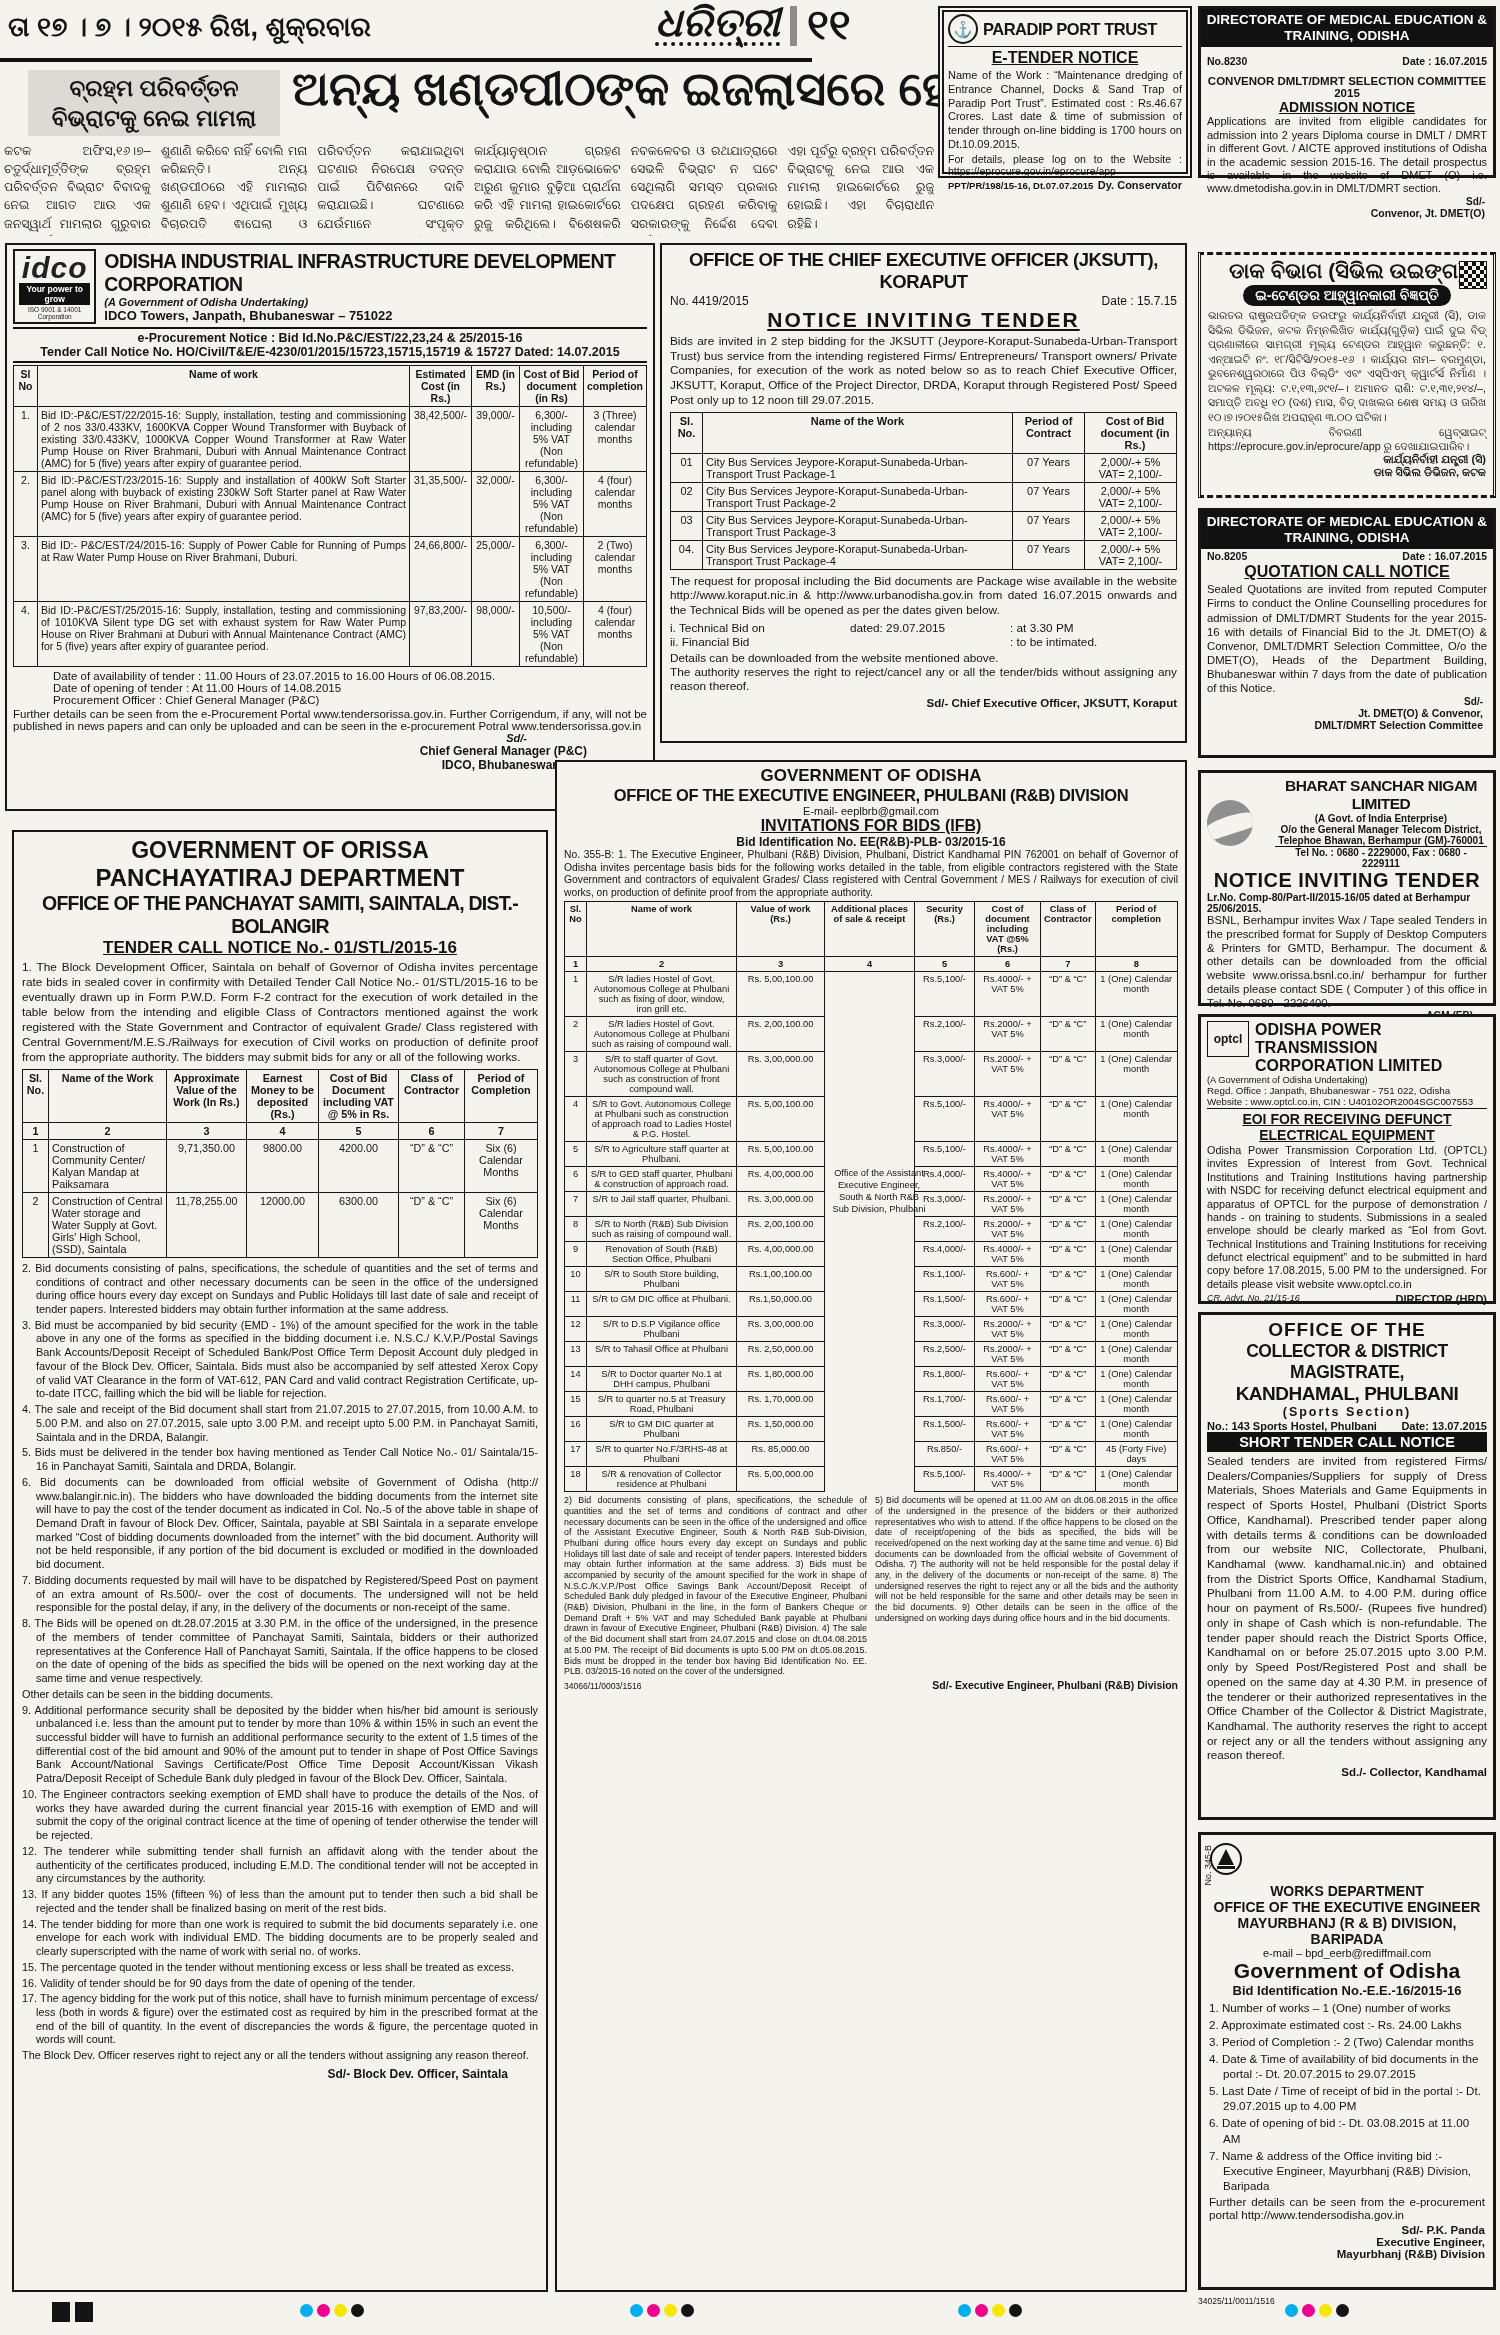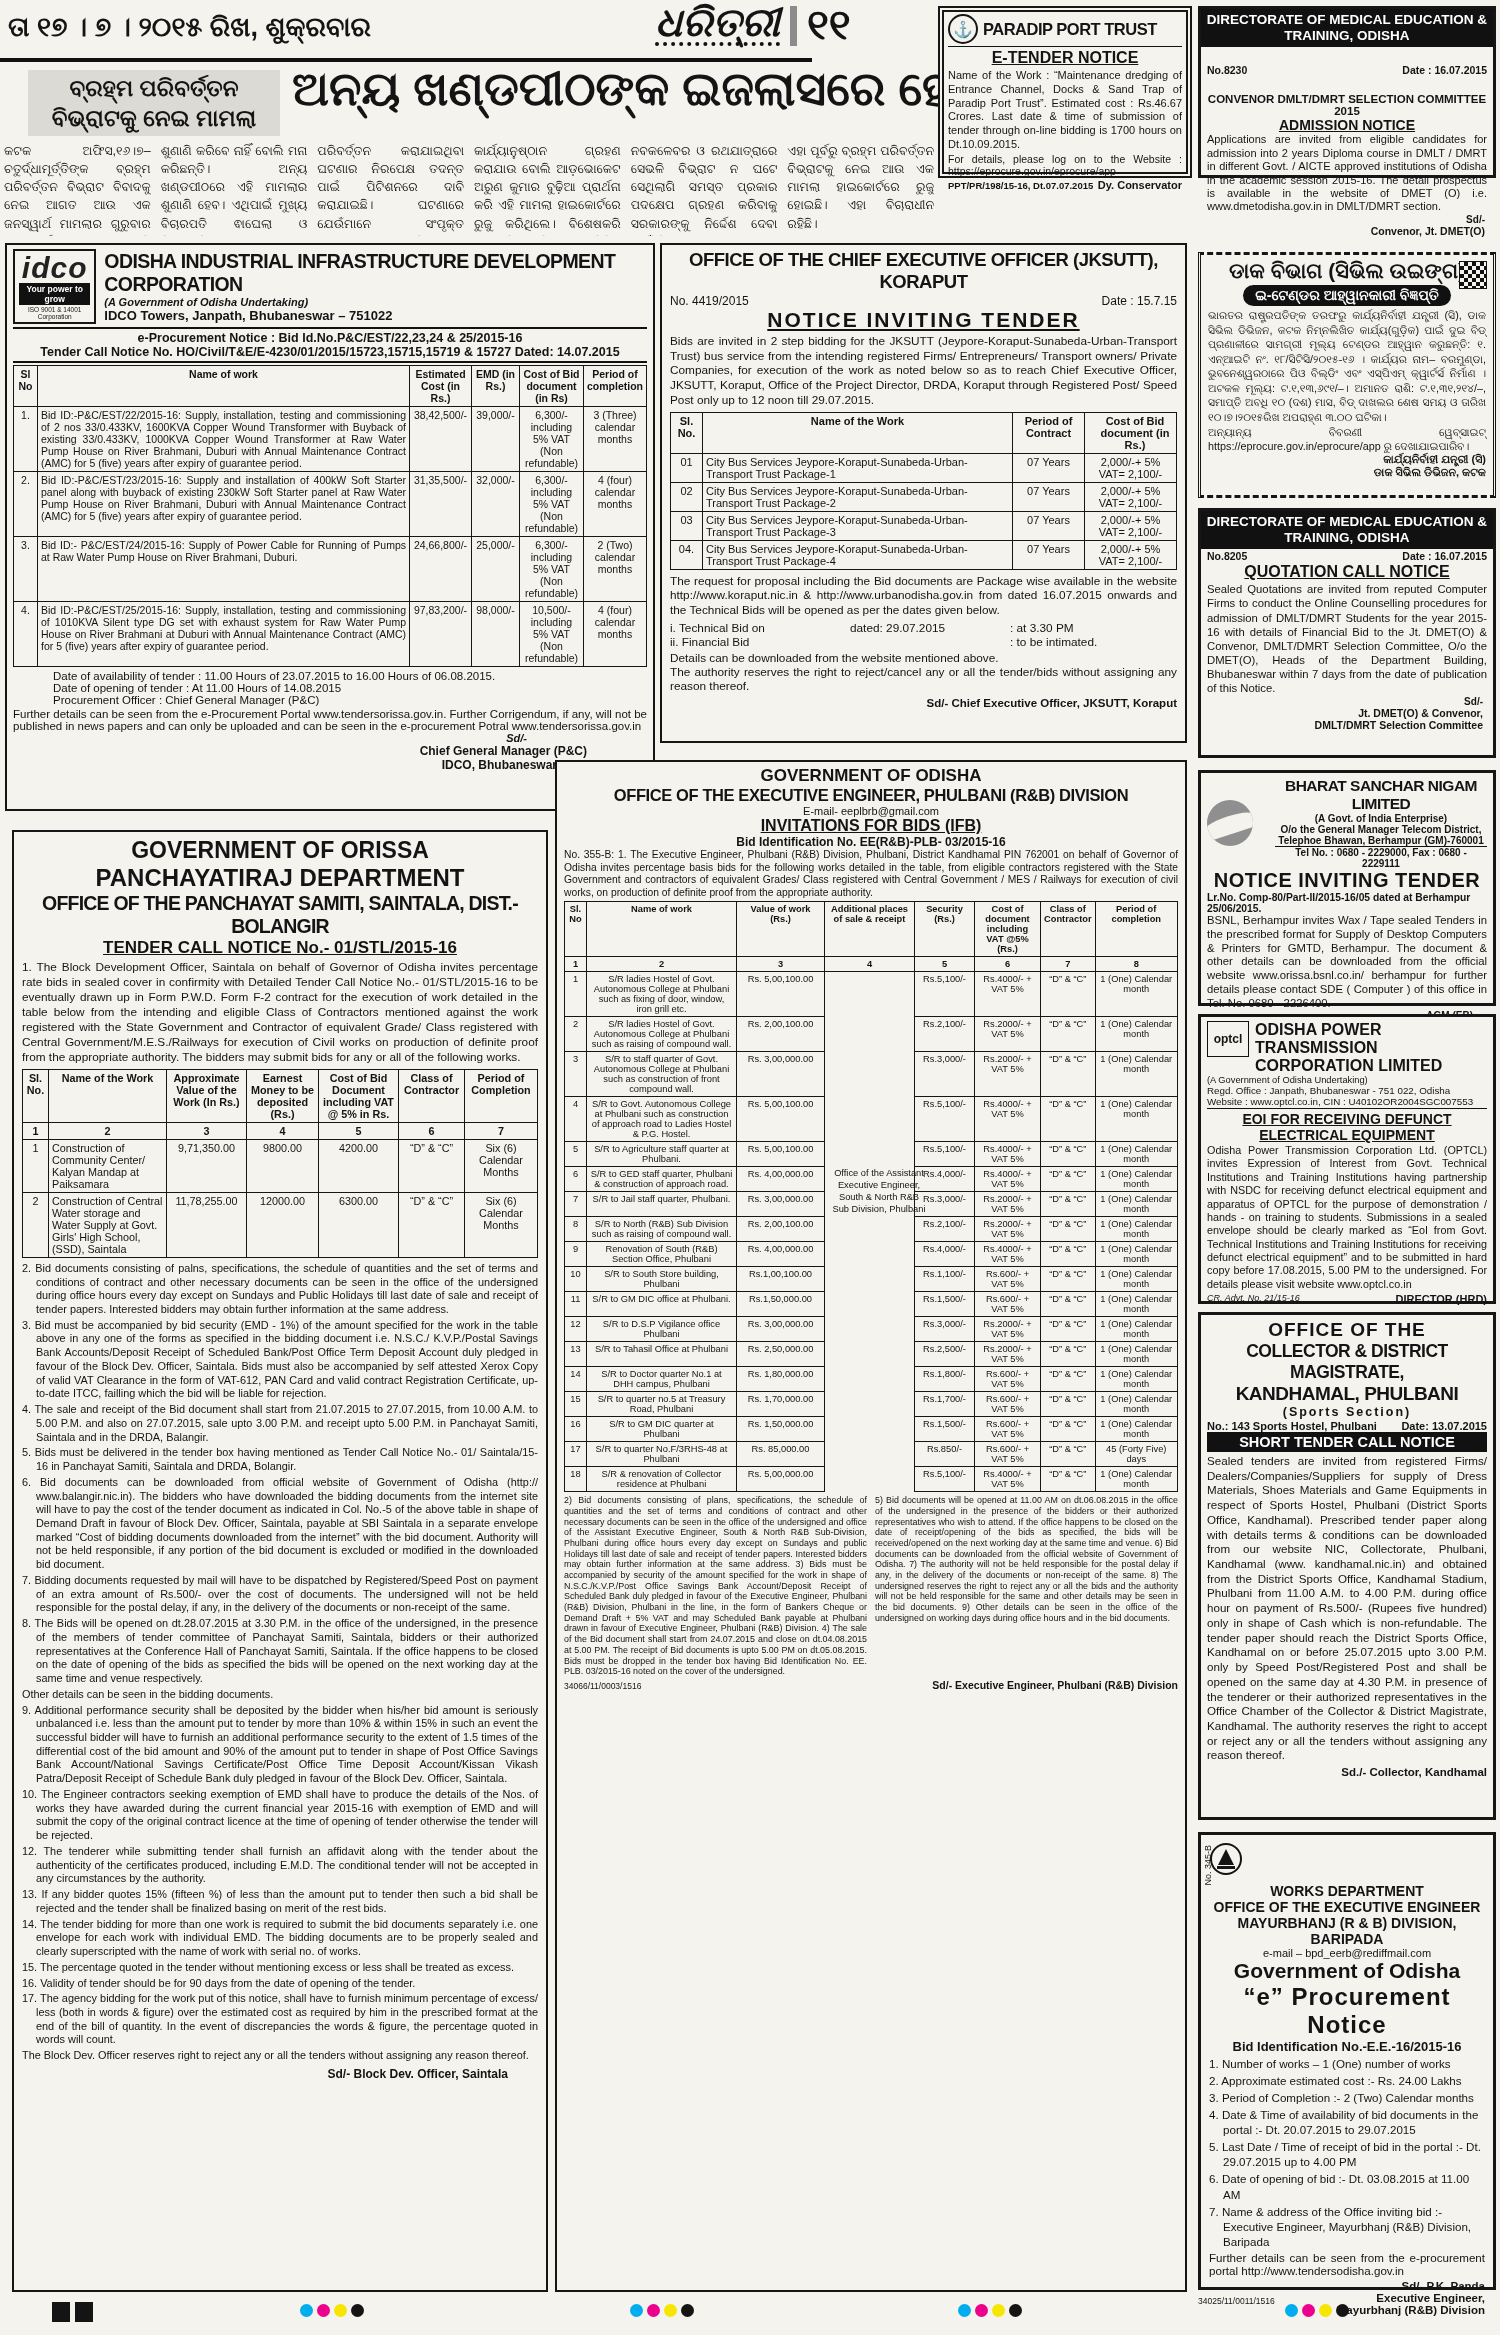--- a/index.html
+++ b/index.html
@@ -68,21 +68,21 @@
     <div class="j" style="font-size:11px;line-height:1.25;">Name of the Work : “Maintenance dredging of Entrance Channel, Docks &amp; Sand Trap of Paradip Port Trust”. Estimated cost : Rs.46.67 Crores. Last date &amp; time of submission of tender through on-line bidding is 1700 hours on Dt.10.09.2015.</div>
     <div class="j" style="font-size:10.5px;line-height:1.2;margin-top:1px;">For details, please log on to the Website : https://eprocure.gov.in/eprocure/app</div>
     <div style="display:flex;justify-content:space-between;align-items:flex-end;margin-top:1px;">
       <span class="b" style="font-size:9.5px;">PPT/PR/198/15-16, Dt.07.07.2015</span>
       <span class="b" style="font-size:11px;">Dy. Conservator</span>
     </div>
   </div>
 
   <div class="abs box" style="left:1198px;top:6px;width:298px;height:172px;border-width:3px;">
     <div class="bar c b" style="font-size:13.5px;padding:3px 2px;line-height:1.2;">DIRECTORATE OF MEDICAL EDUCATION &amp; TRAINING, ODISHA</div>
-    <div style="display:flex;justify-content:space-between;padding:17px 6px;font-size:10.5px;">
+    <div style="display:flex;justify-content:space-between;padding:8px 6px;font-size:10.5px;">
       <span class="b">No.8230</span>
       <span class="b">Date : 16.07.2015</span>
     </div>
     <div class="c b" style="font-size:11.5px;">CONVENOR DMLT/DMRT SELECTION COMMITTEE 2015</div>
     <div class="c b u" style="font-size:14px;">ADMISSION NOTICE</div>
     <div class="j" style="font-size:11px;line-height:1.22;padding:0 6px;">Applications are invited from eligible candidates for admission into 2 years Diploma course in DMLT / DMRT in different Govt. / AICTE approved institutions of Odisha in the academic session 2015-16. The detail prospectus is available in the website of DMET (O) i.e. www.dmetodisha.gov.in in DMLT/DMRT section.</div>
     <div class="r b" style="font-size:10px;padding-right:8px;">Sd/-</div>
     <div class="r b" style="font-size:10.5px;padding-right:8px;">Convenor, Jt. DMET(O)</div>
   </div>
 
@@ -305,21 +305,20 @@
     <svg class="crest" viewBox="0 0 34 40">
       <circle cx="17" cy="20" r="15" fill="none" stroke="#141414" stroke-width="2"></circle>
       <path d="M9 26 L17 10 L25 26 Z" fill="#141414"></path>
       <rect x="8" y="27" width="18" height="3" fill="#141414"></rect>
     </svg>
     <div class="c b" style="font-size:14px;">WORKS DEPARTMENT</div>
     <div class="c b" style="font-size:14px;">OFFICE OF THE EXECUTIVE ENGINEER</div>
     <div class="c b" style="font-size:14px;">MAYURBHANJ (R &amp; B) DIVISION, BARIPADA</div>
     <div class="c" style="font-size:11px;">e-mail – bpd_eerb@rediffmail.com</div>
     <div class="c b" style="font-size:21px;">Government of Odisha</div>
-    <div class="c b" style="font-size:24px;letter-spacing:1px;">“e” Procurement Notice</div>
     <div class="c b" style="font-size:13px;">Bid Identification No.-E.E.-16/2015-16</div>
     <div style="font-size:11.6px;line-height:1.3;margin-top:2px;">
 
     <p class="hang">1. Number of works – 1 (One) number of works</p>
         <p class="hang">2. Approximate estimated cost :- Rs. 24.00 Lakhs</p>
         <p class="hang">3. Period of Completion :- 2 (Two) Calendar months</p>
         <p class="hang">4. Date &amp; Time of availability of bid documents in the portal :- Dt. 20.07.2015 to 29.07.2015</p>
         <p class="hang">5. Last Date / Time of receipt of bid in the portal :- Dt. 29.07.2015 up to 4.00 PM</p>
         <p class="hang">6. Date of opening of bid :- Dt. 03.08.2015 at 11.00 AM</p>
         <p class="hang">7. Name &amp; address of the Office inviting bid :- Executive Engineer, Mayurbhanj (R&amp;B) Division, Baripada</p>

